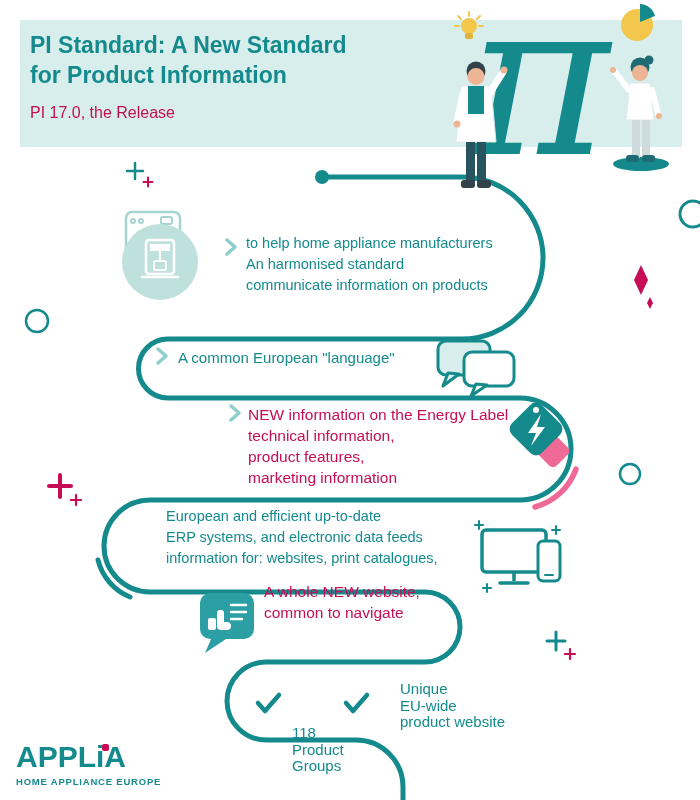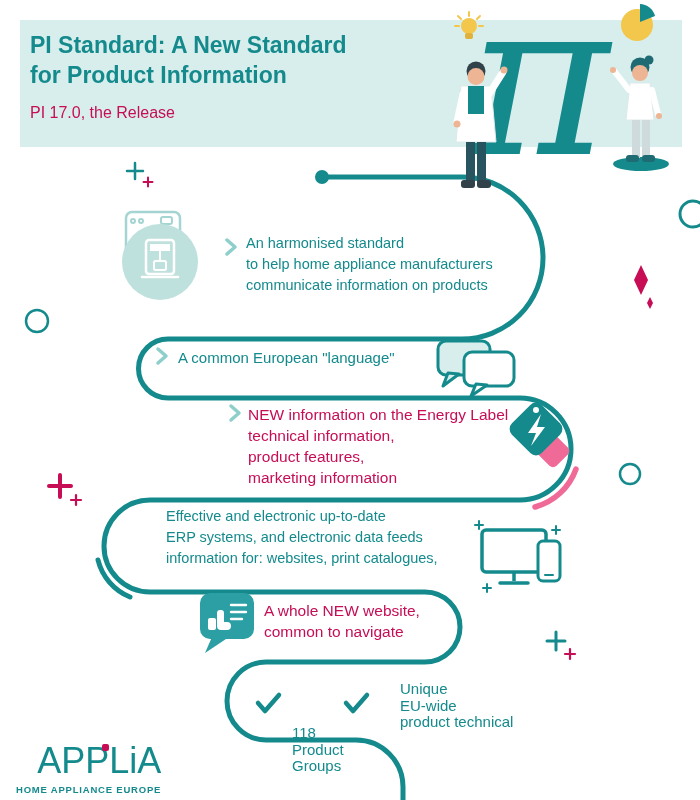--- a/index.html
+++ b/index.html
@@ -20,26 +20,26 @@
   .pi{left:468px;top:-28px;font-family:"DejaVu Serif",serif;font-style:italic;font-size:215px;line-height:1;color:var(--teal);}
   .layer{left:0;top:0;width:700px;height:800px;}
   .title{left:30px;top:30px;font-size:23px;line-height:30px;font-weight:700;color:var(--teal);}
   .release{left:30px;top:104px;font-size:16px;font-weight:400;color:var(--crimson);}
   .step{font-size:14.5px;line-height:21px;color:var(--teal);}
   .step--crimson{color:var(--crimson);font-size:15.5px;}
   .step1{left:246px;top:233px;}
   .step2{left:178px;top:347px;font-size:15px;}
   .step3{left:248px;top:404px;}
   .step4{left:166px;top:506px;}
-  .step5{left:264px;top:600px;}
+  .step5{left:264px;top:581px;}
   .fact{font-size:15px;line-height:16.5px;color:var(--teal);}
   .fact1{left:292px;top:681px;margin-top:44px;}
   .fact2{left:400px;top:681px;}
   .logo{left:16px;top:740px;color:var(--teal);}
-  .wordmark{font-size:36px;font-weight:400;letter-spacing:0;text-align:right;}
+  .wordmark{font-size:30px;font-weight:700;letter-spacing:0;}
   .i-dot{position:absolute;left:86px;top:4px;width:7px;height:7px;background:var(--crimson);border-radius:2px;}
   .tagline{margin-top:2px;font-size:9.5px;font-weight:700;letter-spacing:.8px;text-transform:uppercase;}
 </style>
 </head>
 <body>
 
 <div class="canvas">
 
   <div class="abs header-bg"></div>
 
@@ -192,56 +192,56 @@
     </g>
   </svg>
 
   <div class="abs title">
     <div>PI Standard: A New Standard</div>
     <div>for Product Information</div>
   </div>
   <div class="abs release">PI 17.0, the Release</div>
 
   <div class="abs step step1">
+    <div>to help home appliance manufacturers</div>
     <div>An harmonised standard</div>
-    <div>to help home appliance manufacturers</div>
     <div>communicate information on products</div>
   </div>
 
   <div class="abs step step2">
     <div>A common European "language"</div>
   </div>
 
   <div class="abs step step--crimson step3">
     <div>NEW information on the Energy Label</div>
     <div>technical information,</div>
     <div>product features,</div>
     <div>marketing information</div>
   </div>
 
   <div class="abs step step4">
-    <div>Effective and electronic up-to-date</div>
+    <div>European and efficient up-to-date</div>
     <div>ERP systems, and electronic data feeds</div>
     <div>information for: websites, print catalogues,</div>
   </div>
 
   <div class="abs step step--crimson step5">
     <div>A whole NEW website,</div>
     <div>common to navigate</div>
   </div>
 
   <div class="abs fact fact1">
     <div>118</div>
     <div>Product</div>
     <div>Groups</div>
   </div>
   <div class="abs fact fact2">
     <div>Unique</div>
     <div>EU-wide</div>
-    <div>product technical</div>
+    <div>product website</div>
   </div>
 
   <div class="abs logo">
     <div class="wordmark">APPLiA</div>
     <div class="i-dot"></div>
     <div class="tagline">Home Appliance Europe</div>
   </div>
 
 </div>
 

